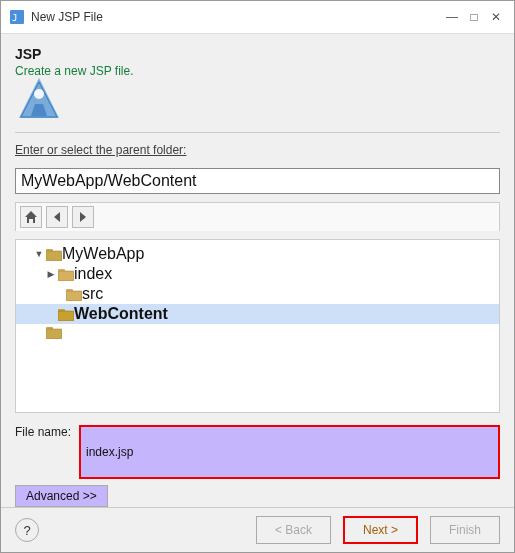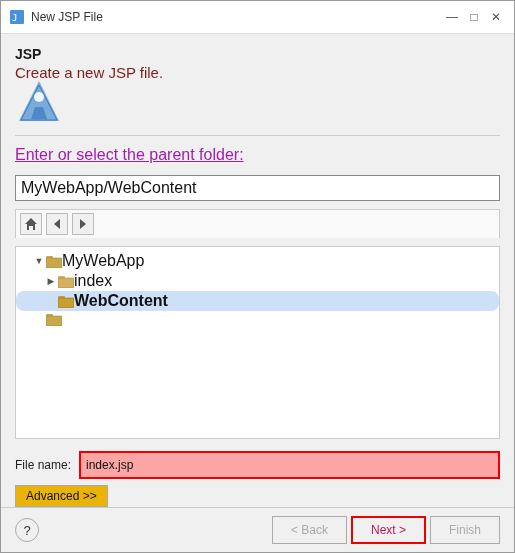--- a/index.html
+++ b/index.html
@@ -70,36 +70,36 @@
       flex-direction: column;
     }
     .header-left {}
     .header-title {
       font-size: 14px;
       font-weight: bold;
       color: #1a1a1a;
       margin-bottom: 2px;
     }
     .header-subtitle {
-      font-size: 15px;
-      color: #7f1d1d;
+      font-size: 12px;
+      color: #15803d;
     }
     .header-icon {
       width: 48px;
       height: 48px;
       margin-top: -4px;
     }
     .divider {
       height: 1px;
       background: #ccc;
       margin: 2px 0;
     }
     .label {
-      font-size: 16px;
-      color: #a21caf;
+      font-size: 12px;
+      color: #404040;
       margin-bottom: 3px;
     }
     .underline-label {
       text-decoration: underline;
     }
     .folder-input {
       width: 100%;
       padding: 3px 5px;
       border: 1px solid #888;
       font-size: 16px;
@@ -135,21 +135,21 @@
       padding: 4px 0;
     }
     .tree-item {
       display: flex;
       align-items: center;
       padding: 1px 0;
       cursor: pointer;
       user-select: none;
       white-space: nowrap;
     }
-    .tree-item.selected { background: #cde0f8; border-radius: 8px; }
+    .tree-item.selected { background: #cde0f8; }
     .tree-indent {
       display: inline-block;
     }
     .expand-icon {
       width: 14px;
       height: 14px;
       display: inline-flex;
       align-items: center;
       justify-content: center;
       font-size: 9px;
@@ -165,42 +165,41 @@
     .folder-svg { width: 16px; height: 13px; }
 
     .bottom-section {
       padding: 0 14px;
       display: flex;
       flex-direction: column;
       gap: 6px;
     }
     .filename-row {
       display: flex;
-      align-items: center;
       gap: 8px;
     }
     .filename-label {
       font-size: 12px;
       white-space: nowrap;
       color: #222;
     }
     .filename-input {
       flex: 1;
-      padding: 5px 5px;
+      padding: 18px 5px;
       border: 2px solid #e00;
       font-size: 12px;
       color: #111;
-      background: #fca5a5;
+      background: #c4b5fd;
       outline: none;
     }
     .advanced-btn {
       display: inline-block;
       padding: 3px 10px;
       border: 1px solid #aaa;
-      background: #eab308;
+      background: #c4b5fd;
       font-size: 12px;
       cursor: pointer;
       color: #111;
     }
 
     .button-bar {
       border-top: 1px solid #ccc;
       padding: 8px 14px;
       display: flex;
       align-items: center;
@@ -215,30 +214,30 @@
       background: #f0f0f0;
       font-size: 13px;
       cursor: pointer;
       display: flex;
       align-items: center;
       justify-content: center;
       color: #333;
     }
     .btn-group {
       display: flex;
-      gap: 4px;
+      gap: 12px;
       border-radius: 12px;
     }
     .dialog-btn {
       padding: 5px 18px;
       border: 1px solid #aaa;
       background: #f0f0f0;
       font-size: 12px;
       cursor: pointer;
-      color: #be185d;
+      color: #a16207;
       min-width: 70px;
     }
     .dialog-btn.primary {
       border: 2px solid #e00;
       background: #f0f0f0;
       font-weight: normal;
     }
     .dialog-btn:disabled {
       color: #aaa;
       cursor: default;
@@ -322,20 +321,30 @@
         <span class="tree-indent" style="width:28px"></span>
         <span class="expand-icon">▶</span>
         <svg class="folder-svg" viewBox="0 0 16 13">
           <rect x="0" y="3" width="16" height="10" rx="1" fill="#d4b060"></rect>
           <rect x="0" y="1" width="7" height="3" rx="1" fill="#d4b060"></rect>
           <rect x="0" y="3" width="16" height="10" rx="1" fill="none" stroke="#a07830" stroke-width="0.5"></rect>
         </svg>
         <span class="item-label">index</span>
       </div>
 
+      <div class="tree-item">
+        <span class="tree-indent" style="width:36px"></span>
+        <span class="expand-icon" style="color:transparent">▶</span>
+        <svg class="folder-svg" viewBox="0 0 16 13">
+          <rect x="0" y="3" width="16" height="10" rx="1" fill="#d4b060"></rect>
+          <rect x="0" y="1" width="7" height="3" rx="1" fill="#d4b060"></rect>
+          <rect x="0" y="3" width="16" height="10" rx="1" fill="none" stroke="#a07830" stroke-width="0.5"></rect>
+        </svg>
+        <span class="item-label">src</span>
+      </div>
 
       <div class="tree-item selected">
         <span class="tree-indent" style="width:28px"></span>
         <span class="expand-icon" style="color:transparent">▶</span>
         <svg class="folder-svg" viewBox="0 0 16 13">
           <rect x="0" y="3" width="16" height="10" rx="1" fill="#c8a030"></rect>
           <rect x="0" y="1" width="7" height="3" rx="1" fill="#c8a030"></rect>
           <rect x="0" y="3" width="16" height="10" rx="1" fill="none" stroke="#906010" stroke-width="0.5"></rect>
         </svg>
         <span class="item-label bold">WebContent</span>

